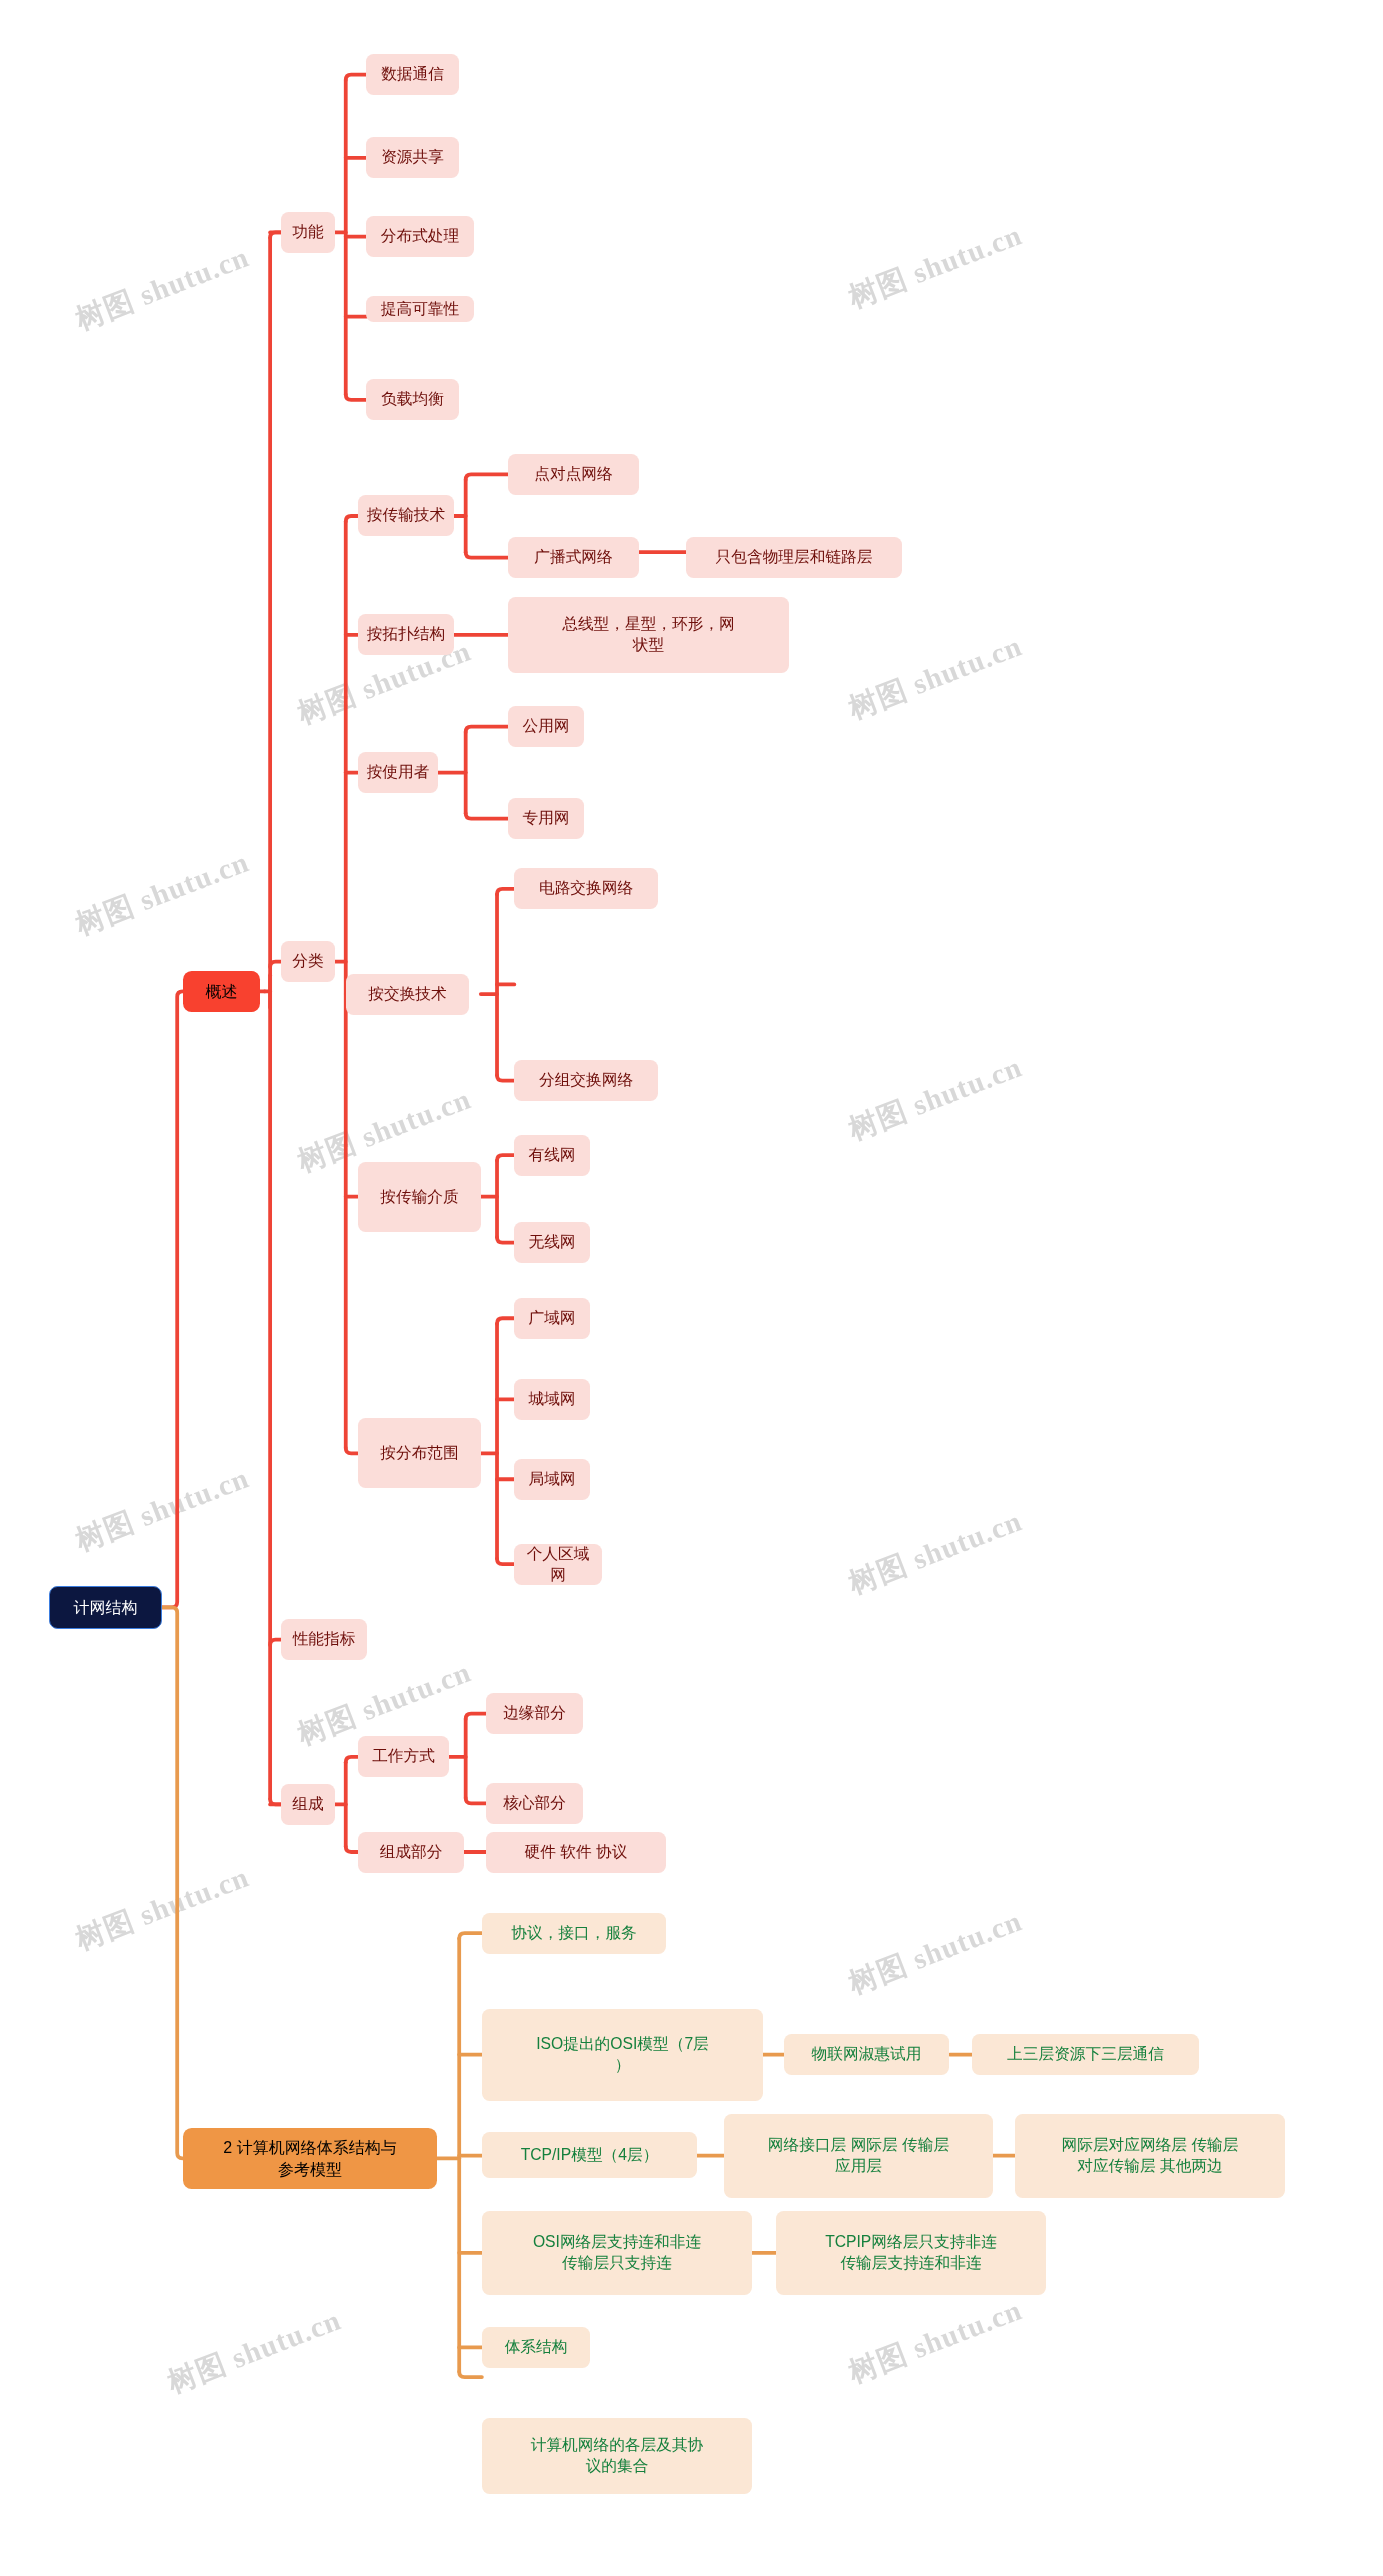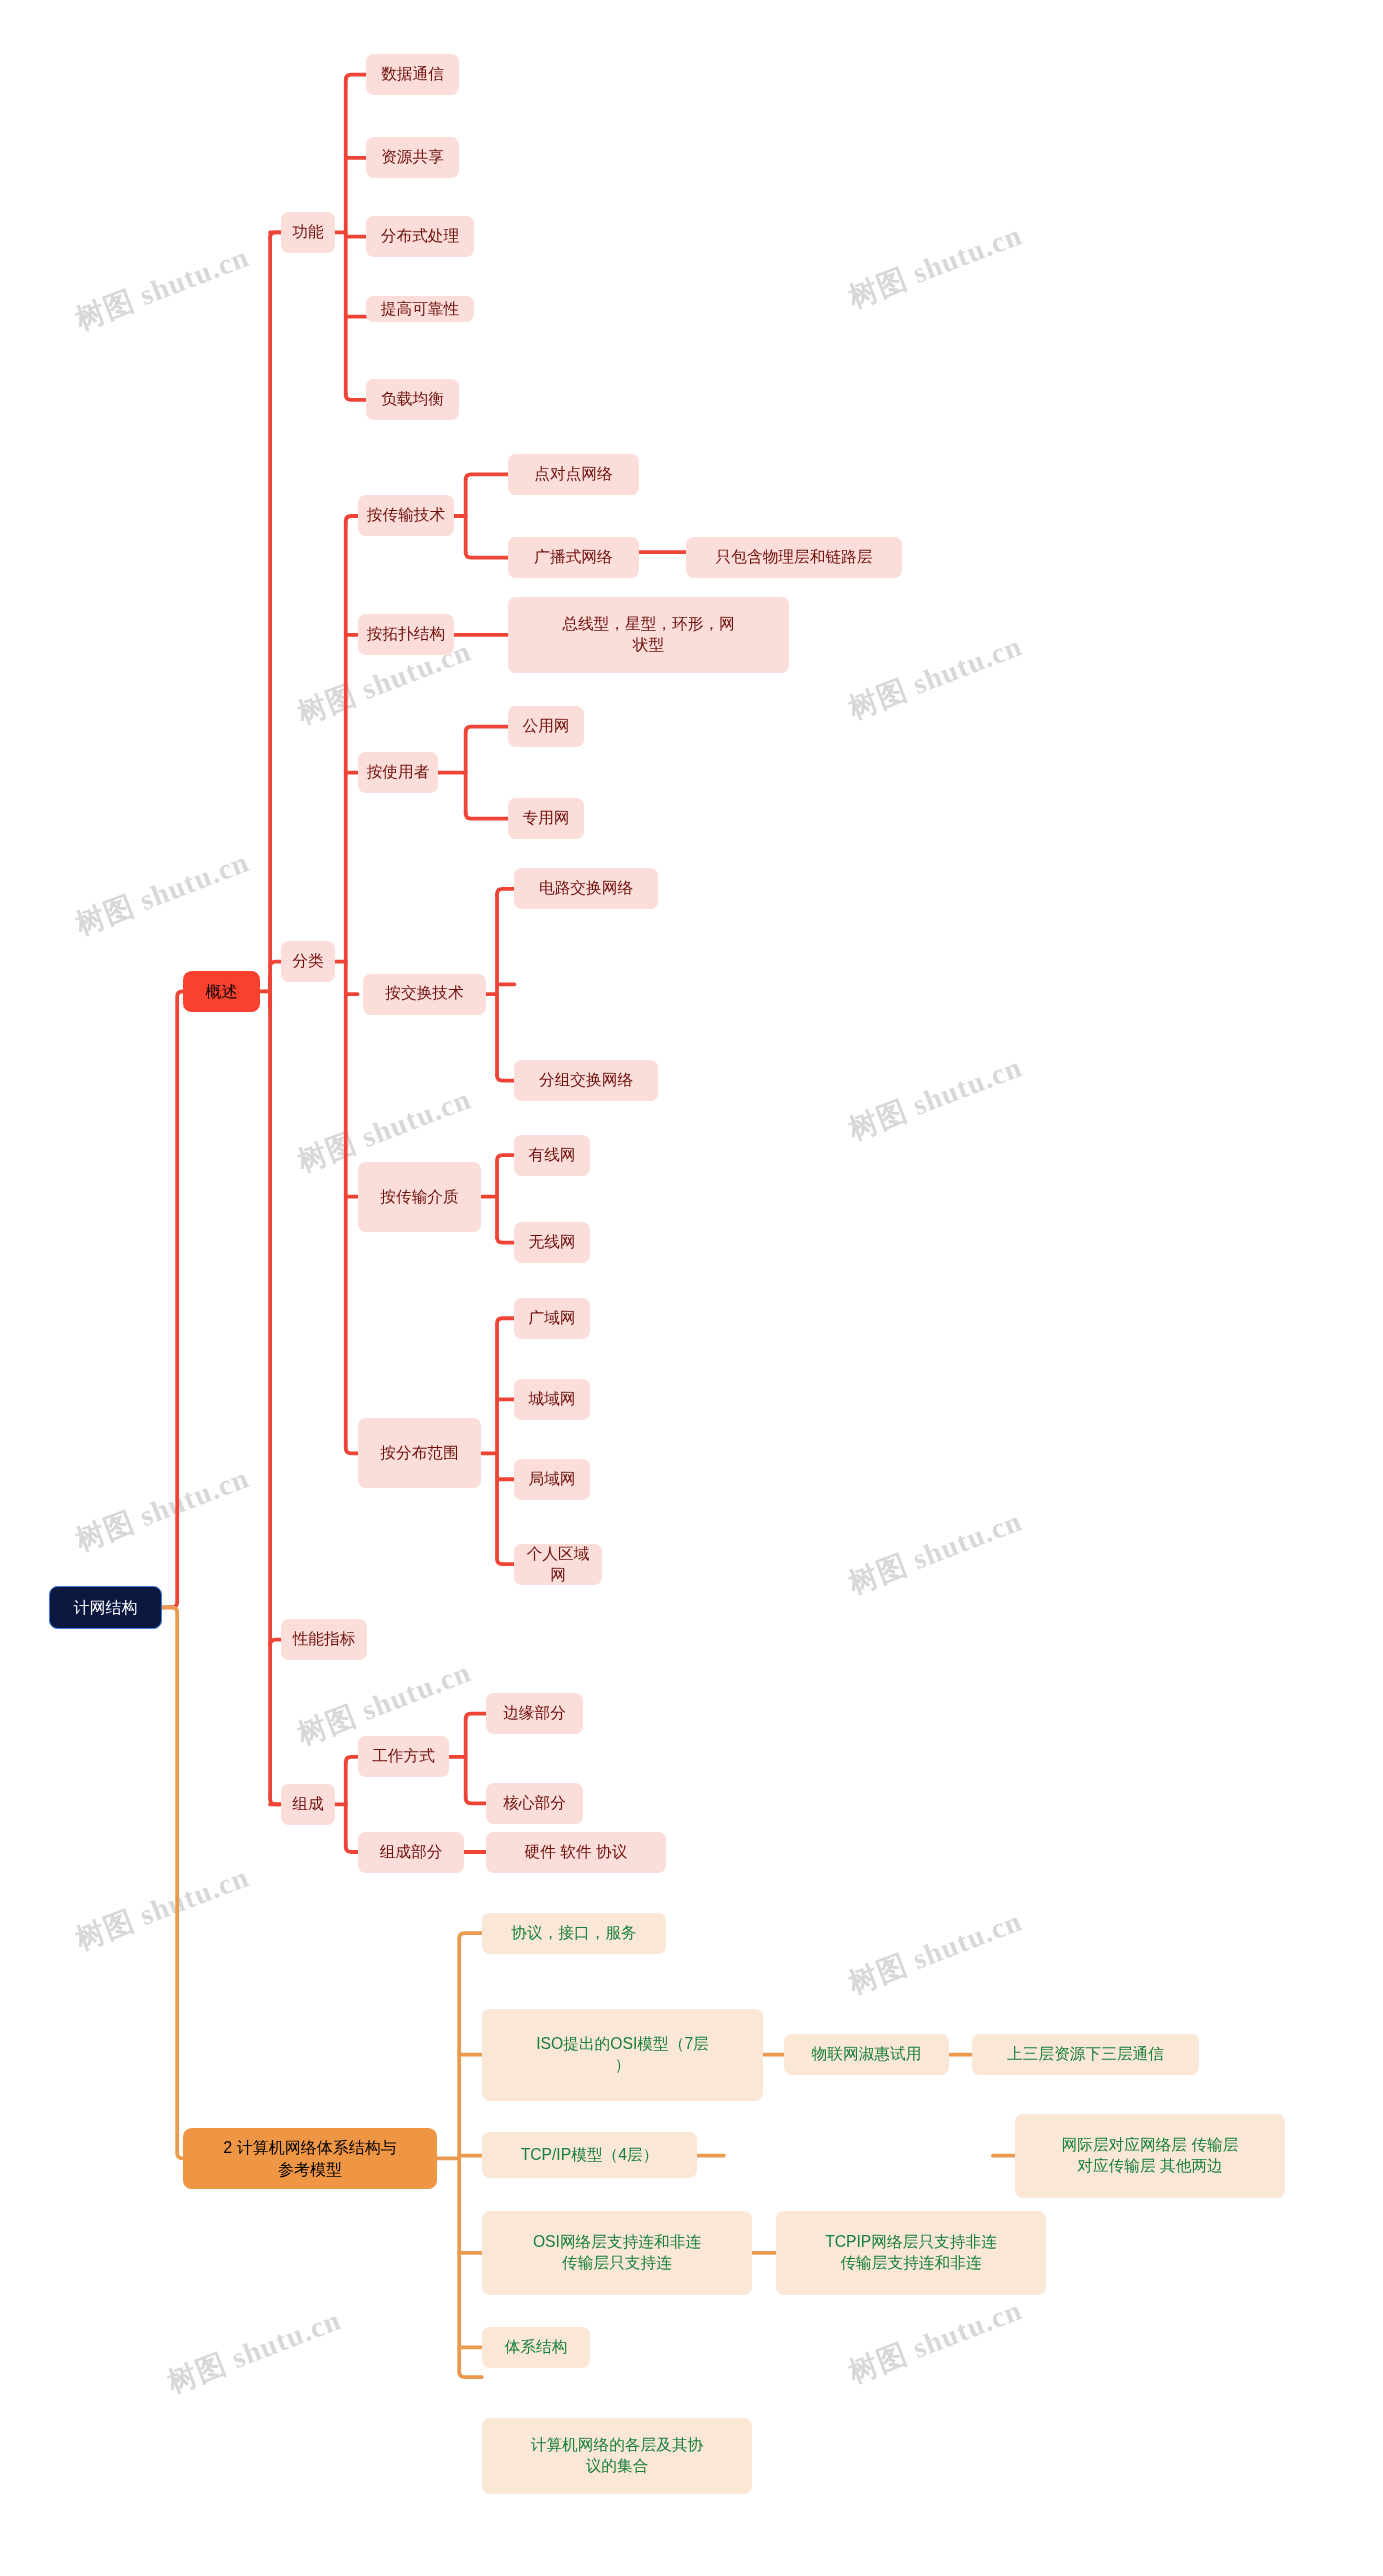--- a/index.html
+++ b/index.html
@@ -190,21 +190,21 @@
 
   <div class="node n-red" style="left:366px;top:54px;width:93px;height:41px;">数据通信</div>
   <div class="node n-red" style="left:366px;top:137px;width:93px;height:41px;">资源共享</div>
   <div class="node n-red" style="left:366px;top:216px;width:108px;height:41px;">分布式处理</div>
   <div class="node n-red" style="left:366px;top:296px;width:108px;height:26px;">提高可靠性</div>
   <div class="node n-red" style="left:366px;top:379px;width:93px;height:41px;">负载均衡</div>
 
   <div class="node n-red" style="left:358px;top:495px;width:96px;height:41px;">按传输技术</div>
   <div class="node n-red" style="left:358px;top:614px;width:96px;height:41px;">按拓扑结构</div>
   <div class="node n-red" style="left:358px;top:752px;width:80px;height:41px;">按使用者</div>
-  <div class="node n-red" style="left:363px;top:974px;width:123px;height:41px;font-family:Liberation Mono, monospace;">按交换技术</div>
+  <div class="node n-red" style="left:346px;top:974px;width:123px;height:41px;">按交换技术</div>
   <div class="node n-red" style="left:358px;top:1162px;width:123px;height:70px;">按传输介质</div>
   <div class="node n-red" style="left:358px;top:1418px;width:123px;height:70px;">按分布范围</div>
 
   <div class="node n-red" style="left:508px;top:454px;width:131px;height:41px;">点对点网络</div>
   <div class="node n-red" style="left:508px;top:537px;width:131px;height:41px;">广播式网络</div>
   <div class="node n-red" style="left:686px;top:537px;width:216px;height:41px;">只包含物理层和链路层</div>
 
   <div class="node n-red" style="left:508px;top:597px;width:281px;height:76px;">总线型，星型，环形，网
 状型</div>
 
@@ -229,20 +229,22 @@
   <div class="node n-red" style="left:486px;top:1832px;width:180px;height:41px;">硬件 软件 协议</div>
 
   <div class="node n-orange" style="left:482px;top:1913px;width:184px;height:41px;">协议，接口，服务</div>
 
   <div class="node n-orange" style="left:482px;top:2009px;width:281px;height:92px;">ISO提出的OSI模型（7层
 ）</div>
   <div class="node n-orange" style="left:784px;top:2034px;width:165px;height:41px;">物联网淑惠试用</div>
   <div class="node n-orange" style="left:972px;top:2034px;width:227px;height:41px;">上三层资源下三层通信</div>
 
   <div class="node n-orange" style="left:482px;top:2132px;width:215px;height:46px;">TCP/IP模型（4层）</div>
+  <div class="node n-orange" style="left:724px;top:2114px;width:269px;height:84px;">网络接口层 网际层 传输层
+应用层</div>
   <div class="node n-orange" style="left:1015px;top:2114px;width:270px;height:84px;">网际层对应网络层 传输层
 对应传输层 其他两边</div>
 
   <div class="node n-orange" style="left:482px;top:2211px;width:270px;height:84px;">OSI网络层支持连和非连
 传输层只支持连</div>
   <div class="node n-orange" style="left:776px;top:2211px;width:270px;height:84px;">TCPIP网络层只支持非连
 传输层支持连和非连</div>
 
   <div class="node n-orange" style="left:482px;top:2327px;width:108px;height:41px;">体系结构</div>
   <div class="node n-orange" style="left:482px;top:2418px;width:270px;height:76px;">计算机网络的各层及其协

